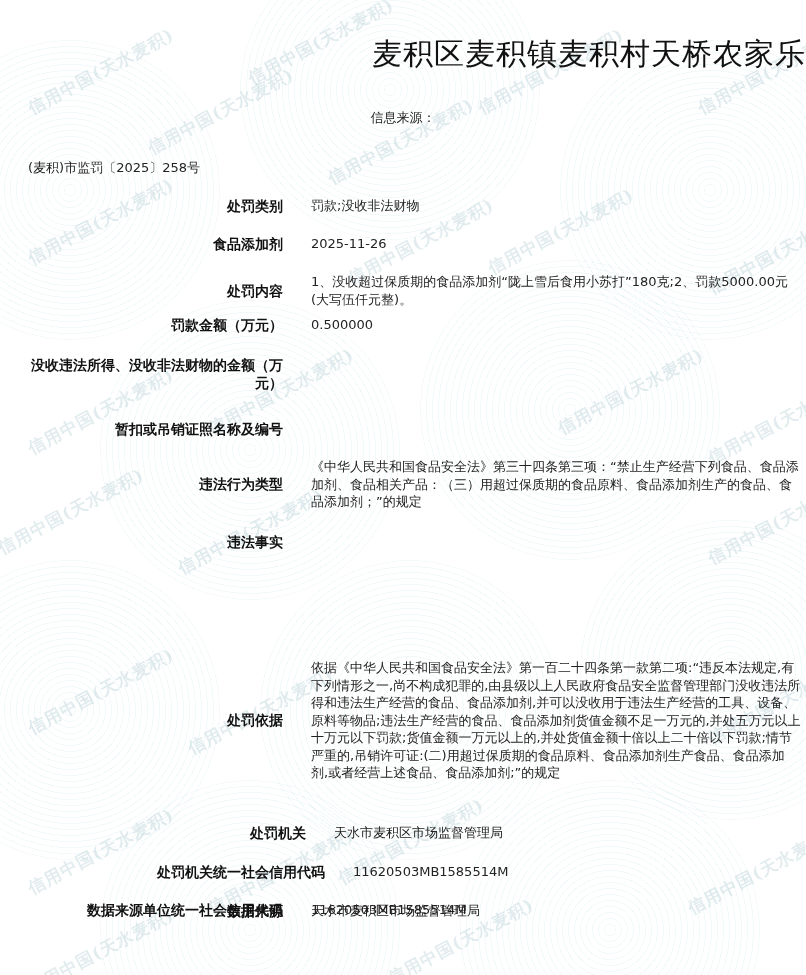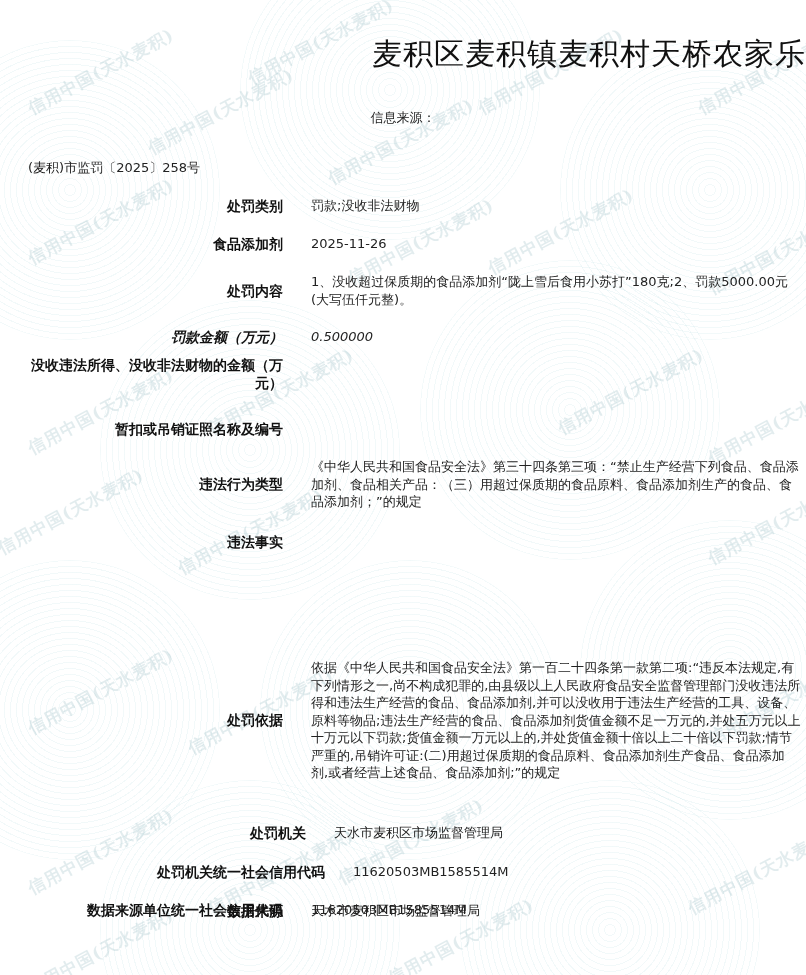--- a/index.html
+++ b/index.html
@@ -142,21 +142,21 @@
   <div class="row" style="top:235px;">
     <div class="label">食品添加剂</div>
     <div class="value">2025-11-26</div>
   </div>
 
   <div class="row" style="top:273px;">
     <div class="label">处罚内容</div>
     <div class="value">1、没收超过保质期的食品添加剂“陇上雪后食用小苏打”180克;2、罚款5000.00元(大写伍仟元整)。</div>
   </div>
 
-  <div class="row" style="top:328px;font-style:italic;">
+  <div class="row" style="top:316px;">
     <div class="label">罚款金额（万元）</div>
     <div class="value">0.500000</div>
   </div>
 
   <div class="row" style="top:356px;">
     <div class="label" style="padding-left:30px;">没收违法所得、没收非法财物的金额（万元）</div>
   </div>
 
   <div class="row" style="top:420px;">
     <div class="label">暂扣或吊销证照名称及编号</div>

